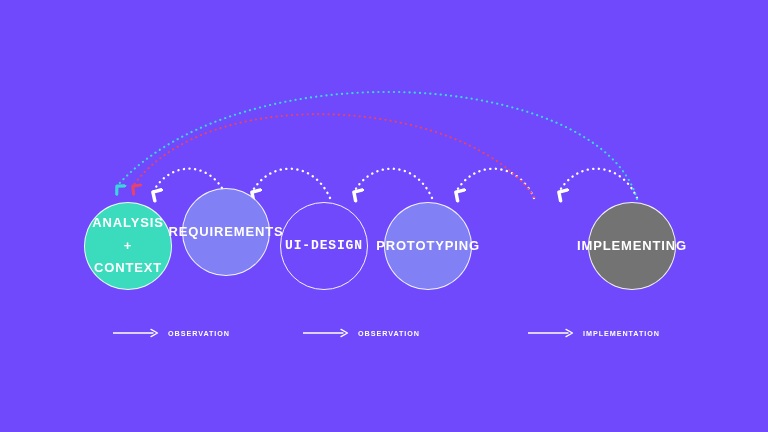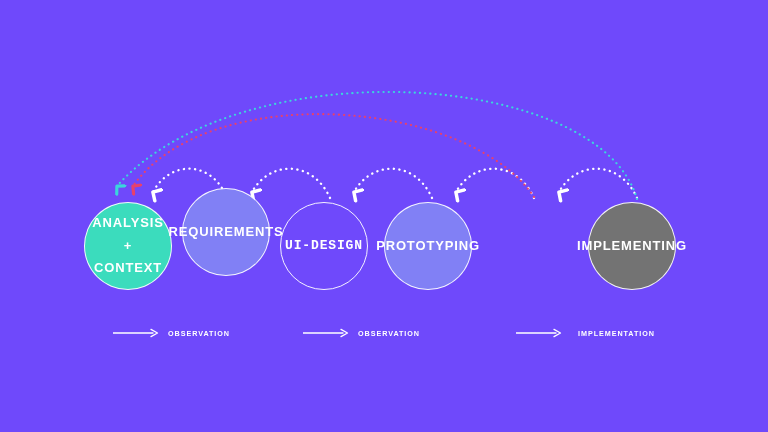--- a/index.html
+++ b/index.html
@@ -129,21 +129,21 @@
   </div>
 
   <div class="legend-item" style="left:303px; top:326px;">
     <svg class="legend-arrow" viewBox="0 0 46 10">
       <line x1="0" y1="5" x2="40" y2="5" stroke="#FFFFFF" stroke-width="1.3" stroke-linecap="round"></line>
       <path d="M38,1.4 L44.5,5 L38,8.6" fill="none" stroke="#FFFFFF" stroke-width="1.3" stroke-linecap="round" stroke-linejoin="round"></path>
     </svg>
     <span class="legend-label">OBSERVATION</span>
   </div>
 
-  <div class="legend-item" style="left:516px; top:326px;gap:7px;">
+  <div class="legend-item" style="left:528px; top:326px;">
     <svg class="legend-arrow" viewBox="0 0 46 10">
       <line x1="0" y1="5" x2="40" y2="5" stroke="#FFFFFF" stroke-width="1.3" stroke-linecap="round"></line>
       <path d="M38,1.4 L44.5,5 L38,8.6" fill="none" stroke="#FFFFFF" stroke-width="1.3" stroke-linecap="round" stroke-linejoin="round"></path>
     </svg>
     <span class="legend-label">IMPLEMENTATION</span>
   </div>
 
 </div>
 
 </body></html>

